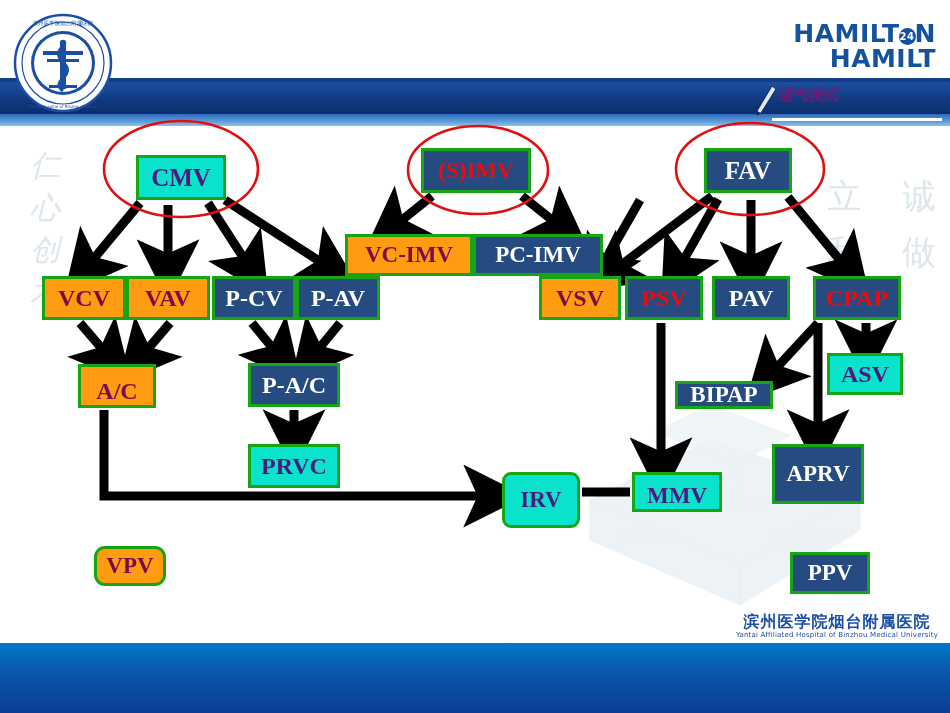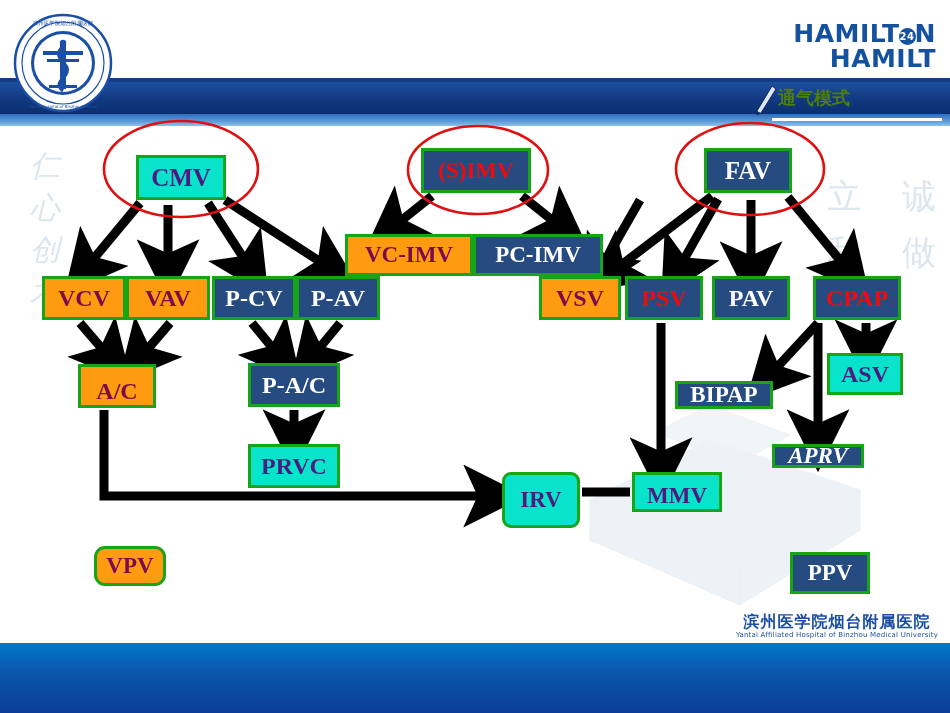--- a/index.html
+++ b/index.html
@@ -39,21 +39,21 @@
   .hamilton .l2 { font-size:25px; letter-spacing:0.5px; }
   .ham-mark {
     display:inline-block; width:17px; height:17px; border-radius:50%;
     background:#14519E; color:#fff; font-size:10px; line-height:17px;
     text-align:center; vertical-align:2px; margin:0 -1px;
     font-family:"DejaVu Sans", sans-serif;
   }
   .banner-label {
     position:absolute; left:778px; top:86px;
     font-family:"DejaVu Sans", sans-serif; font-weight:bold;
-    font-size:18px; color:#4d7c0f; white-space:nowrap;
+    font-size:15px; color:#701a75; white-space:nowrap;font-style:italic;
   }
   .banner-pen {
     position:absolute; left:754px; top:86px; width:22px; height:30px;
   }
   .banner-underline {
     position:absolute; left:772px; top:118px; width:170px; height:3px;
     background:#ffffff;
   }
 
   
@@ -240,21 +240,21 @@
       </div>
       <div class="node cyan" style="left: 827px; top: 353px; width: 76px; height: 42px; font-size: 24px;">
         <span>ASV</span>
       </div>
       <div class="node navy" style="left: 675px; top: 381px; width: 98px; height: 28px; font-size: 23px;">
         <span>BIPAP</span>
       </div>
       <div class="node cyan" style="left: 248px; top: 444px; width: 92px; height: 44px; font-size: 24px;">
         <span>PRVC</span>
       </div>
-      <div class="node navy" style="left: 772px; top: 444px; width: 92px; height: 24px; font-size: 23px; font-style: italic;">
+      <div class="node navy" style="left: 772px; top: 444px; width: 92px; height: 60px; font-size: 23px;">
         <span>APRV</span>
       </div>
       <div class="node cyan" style="left: 502px; top: 472px; width: 78px; height: 56px; font-size: 23px; border-radius: 9px;">
         <span>IRV</span>
       </div>
       <div class="node cyan" style="left: 632px; top: 472px; width: 90px; height: 40px; font-size: 23px; align-items: flex-end;">
         <span>MMV</span>
       </div>
       <div class="node orange" style="left: 94px; top: 546px; width: 72px; height: 40px; font-size: 23px; border-radius: 11px;">
         <span>VPV</span>

